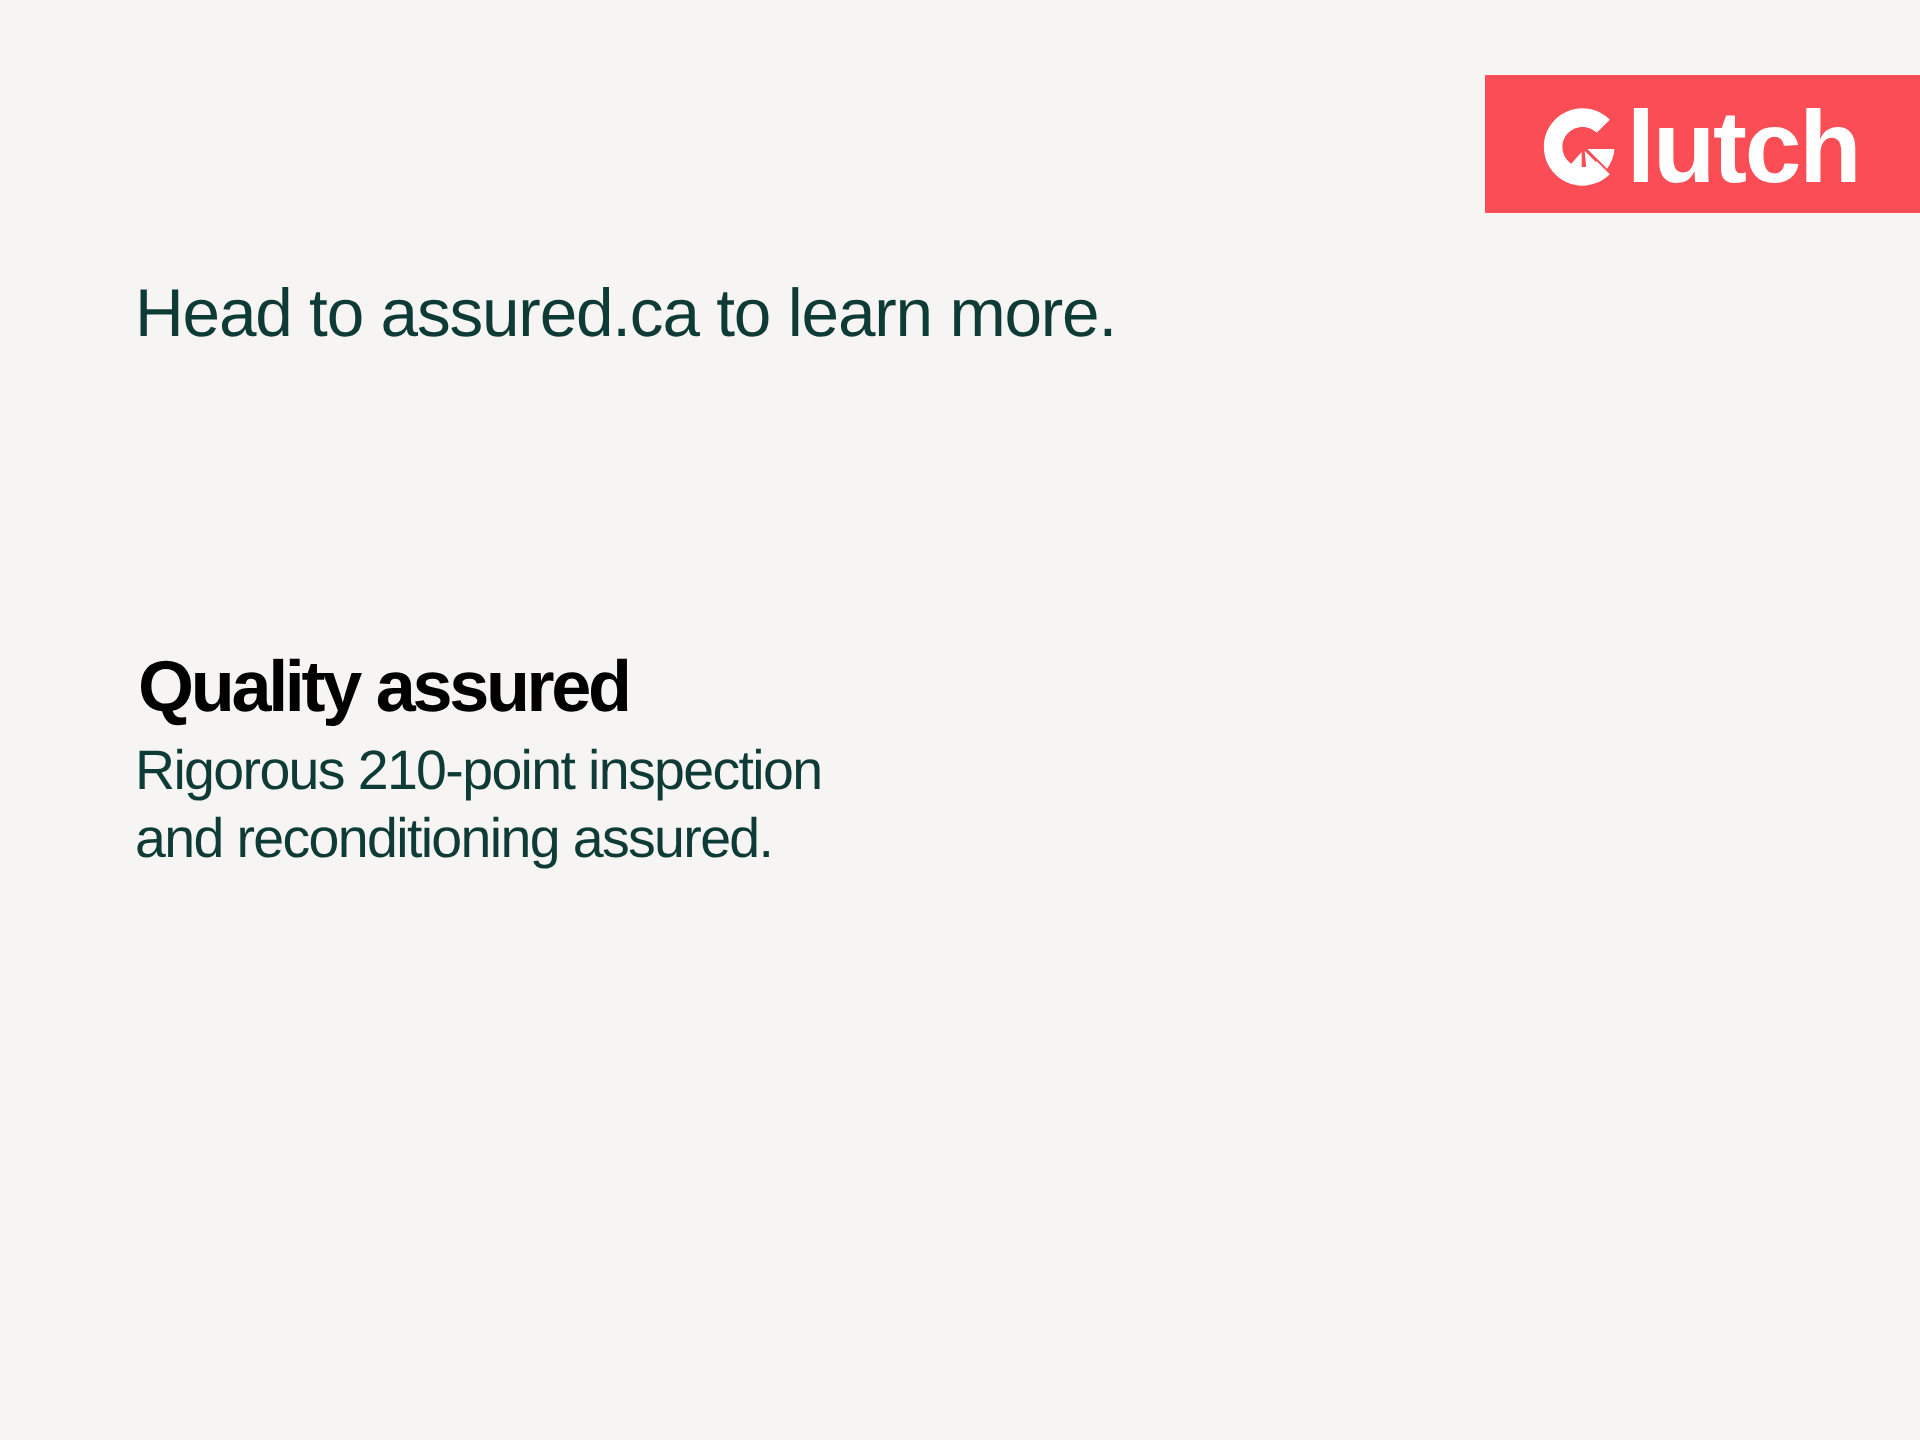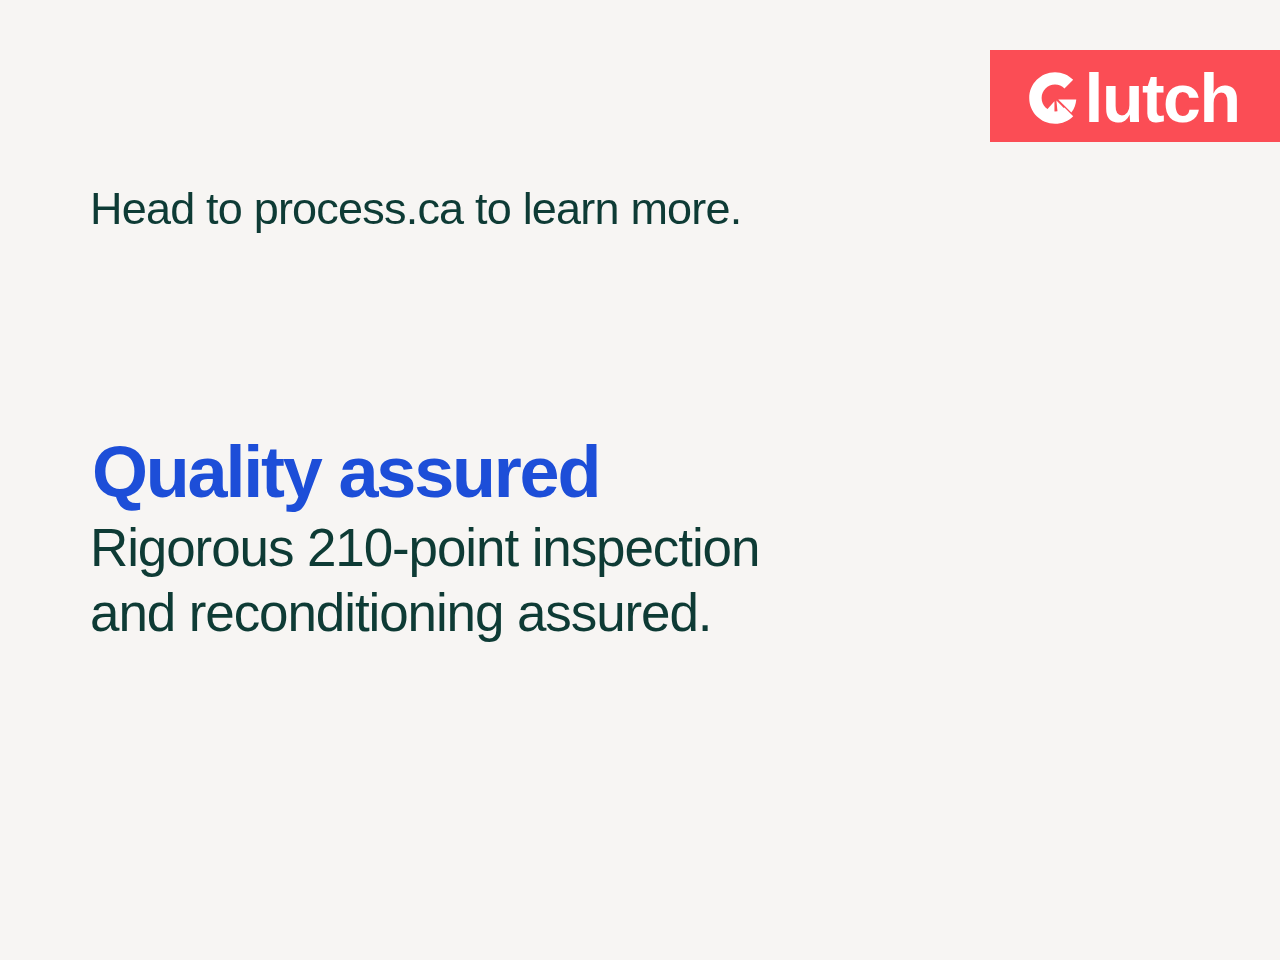--- a/index.html
+++ b/index.html
@@ -75,31 +75,31 @@
 
   
   #message-block {
     position: absolute;
     left: 90px;
     top: 434px;
     width: 1000px;
   }
 
   #headline {
-    font-size: 72px;
+    font-size: 48px;
     font-weight: 700;
     letter-spacing: -2.2px;
-    color: #1d4ed8;
+    color: #000000;
     line-height: 1.06;
     margin: 0 0 6px 2px;
     white-space: nowrap;
   }
 
   #subcopy {
-    font-size: 53px;
+    font-size: 37px;
     font-weight: 400;
     letter-spacing: -1.1px;
     color: #0e3b35;
     line-height: 1.22;
     margin: 0;
   }
   #subcopy .copy-line {
     display: block;
     white-space: nowrap;
   }
@@ -128,21 +128,21 @@
 
         <path fill="#ffffff" d="M52.5 54.5 L75.5 77.5 C70 82.2 63.2 85.3 55.7 86.1 Z"></path>
         <path fill="#ffffff" d="M55.8 52.5 L88 52.5 C87.4 61.3 84.2 69.4 79.2 76 Z"></path>
         <path fill="#ffffff" d="M49 56 L49 86.2 C41.6 85.5 34.8 82.6 29.2 78.2 Z"></path>
       </svg>
 
       <span id="brand-wordmark">lutch</span>
     </div>
   </div>
 
-  <div id="kicker">Head to process.ca to learn more.</div>
+  <div id="kicker">Head to assured.ca to learn more.</div>
 
   <div id="message-block">
     <h1 id="headline">Quality assured</h1>
     <p id="subcopy">
       <span class="copy-line">Rigorous 210-point inspection</span>
       <span class="copy-line">and reconditioning assured.</span>
     </p>
   </div>
 
 </div>

